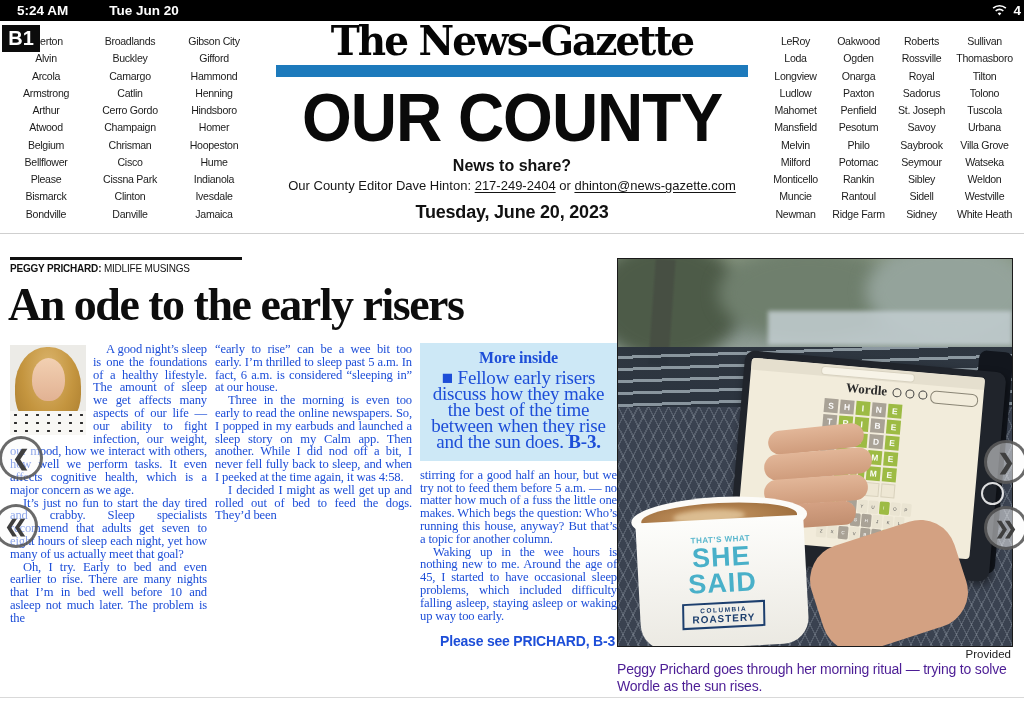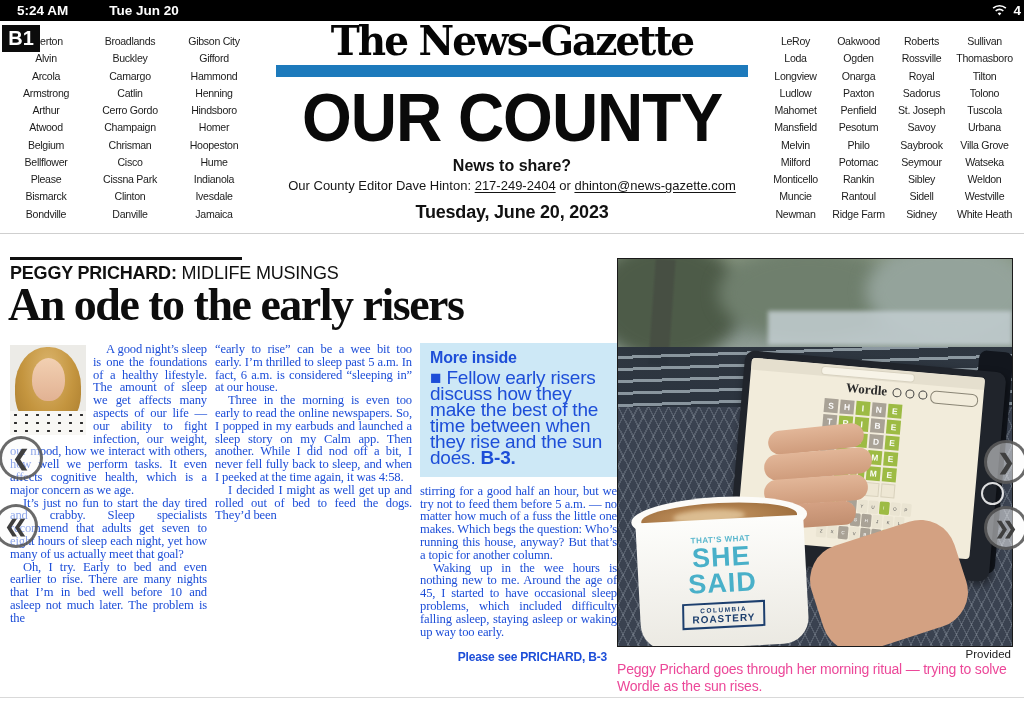--- a/index.html
+++ b/index.html
@@ -28,45 +28,45 @@
   .blue-bar{height:12px;background:var(--blue,#1d7abc);margin:2px 14px 5px 14px;}
   .section-title{font-size:64px;font-weight:bold;letter-spacing:-1px;line-height:66px;color:#0a0a0a;
                  transform:scaleY(1.08);transform-origin:center top;}
   .share{font-size:16px;font-weight:bold;margin-top:9px;}
   .contact{font-size:13px;margin-top:3px;color:#151515;}
   .contact .ul{text-decoration:underline;text-underline-offset:2px;}
   .issue-date{font-size:18px;font-weight:bold;margin-top:9px;letter-spacing:-0.2px;}
   .hr1{position:absolute;left:0;top:233px;width:1024px;height:1px;background:#cfcfcf;}
   
   .kicker-rule{position:absolute;left:10px;top:257px;width:232px;height:3px;background:#101010;}
-  .kicker{position:absolute;left:10px;top:263px;font-size:18px;letter-spacing:-0.2px;white-space:nowrap;}
+  .kicker{position:absolute;left:10px;top:263px;font-size:10px;letter-spacing:-0.2px;white-space:nowrap;}
   .kicker b{font-weight:bold;}
   .headline{position:absolute;left:8px;top:281px;width:610px;font-family:"Liberation Serif",serif;
             font-weight:bold;font-size:46px;letter-spacing:-1.5px;color:#0d0d0d;line-height:48px;}
   .col{position:absolute;top:343px;width:197px;font-family:"Liberation Serif",serif;font-size:12.6px;
        line-height:12.8px;letter-spacing:-0.15px;color:#1d4ed8;text-align:justify;}
   #col1{left:10px;}#col2{left:215px;}#col3{left:420px;}
   .col p{margin:0;text-indent:13px;}
   .col p.noind{text-indent:0;}
   
   .headshot{float:left;width:76px;height:90px;margin:2px 7px 0 0;position:relative;background:#ecebe7;overflow:hidden;}
   .hs-hair{position:absolute;left:5px;top:2px;width:66px;height:82px;border-radius:48% 48% 42% 42%;
            background:radial-gradient(ellipse at 50% 28%,#dcb66f 0%,#c4953f 55%,#a87b2d 100%);}
   .hs-face{position:absolute;left:22px;top:13px;width:33px;height:43px;border-radius:50% 50% 46% 46%;
            background:linear-gradient(#f2d0b2,#e2b293);}
   .hs-blouse{position:absolute;left:0;top:66px;width:76px;height:24px;background:#f8f7f4;
              background-image:radial-gradient(#2c2c2c 1.2px,transparent 1.4px);background-size:11px 8px;}
   
   .more-box{background:var(--morebg,#cde8f6);padding:9px 10px 11px 10px;margin-bottom:8px;
-            font-family:Liberation Sans, sans-serif;text-align:left;}
+            font-family:Liberation Serif, serif;text-align:center;}
   .more-title{font-size:16px;font-weight:bold;margin-bottom:5px;letter-spacing:-0.2px;}
   .more-text{font-size:19px;line-height:16px;font-weight:500;letter-spacing:-0.2px;}
   .more-text .pref{font-weight:bold;}
-  .please{font-family:"Liberation Sans",sans-serif;font-weight:bold;font-size:12px;text-align:right;
-          margin-top:13px;padding-right:10px;letter-spacing:-0.2px;}
+  .please{font-family:"Liberation Sans",sans-serif;font-weight:bold;font-size:14px;text-align:right;
+          margin-top:13px;padding-right:2px;letter-spacing:-0.2px;}
   
   .photo{position:absolute;left:617px;top:258px;width:394px;height:387px;border:1px solid #1a1a1a;
          overflow:hidden;background:#5d6a6b;}
   .ph-bg{position:absolute;inset:0;background:linear-gradient(180deg,#87957f 0%,#75857b 14%,#9aa7a0 26%,
          #57626c 38%,#3e4754 52%,#333b47 100%);}
   .blob{position:absolute;border-radius:50%;filter:blur(8px);}
   .b1{left:-25px;top:-18px;width:150px;height:120px;background:#4d5b48;}
   .b2{left:100px;top:-12px;width:180px;height:92px;background:#6f7f6d;}
   .b3{left:248px;top:-18px;width:165px;height:100px;background:#94a39b;}
   .pond{position:absolute;left:150px;top:52px;width:244px;height:34px;background:#c3ced1;opacity:.85;filter:blur(2px);}
@@ -117,21 +117,21 @@
   .mug-body{position:absolute;left:6px;top:22px;width:168px;height:128px;border-radius:0 0 26px 26px;
             background:linear-gradient(#fdfdfb,#ebe9e2);text-align:center;overflow:hidden;}
   .mug-l1{margin-top:16px;font-size:8px;letter-spacing:.5px;font-weight:bold;color:var(--teal,#49b0c9);opacity:.9;}
   .mug-l2,.mug-l3{font-size:27px;line-height:26px;font-weight:bold;color:var(--teal,#49b0c9);letter-spacing:1px;}
   .mug-badge{display:inline-block;margin-top:6px;border:2px solid var(--navy,#1d3f6e);padding:2px 8px;
              transform:skew(-2deg);color:var(--navy,#1d3f6e);}
   .mug-b1{font-size:6.5px;letter-spacing:1.5px;font-weight:bold;}
   .mug-b2{font-size:10px;letter-spacing:1px;font-weight:bold;}
   .credit{position:absolute;left:617px;top:648px;width:394px;text-align:right;font-size:11.5px;color:#222;}
   .caption{position:absolute;left:617px;top:661px;width:401px;font-size:14px;line-height:16.5px;
-           color:#ec4899;letter-spacing:-0.2px;}
+           color:#4c1d95;letter-spacing:-0.2px;}
   .bottom-line{position:absolute;left:0;top:697px;width:1024px;height:1px;background:#d9d9d9;}
   
   .navbtn{position:absolute;width:44px;height:44px;border-radius:50%;box-sizing:border-box;
           background:rgba(252,252,252,.5);border:3px solid rgba(70,70,70,.8);color:#3f3f3f;
           display:flex;align-items:center;justify-content:center;z-index:9;cursor:pointer;}
   .nav-single{font-size:21px;font-weight:bold;}
   .nav-double{font-size:17px;font-weight:bold;letter-spacing:-6px;padding-right:6px;}
   #nav-prev{left:-1px;top:436px;}
   #nav-first{left:-6px;top:504px;}
   #nav-next{left:984px;top:440px;}

